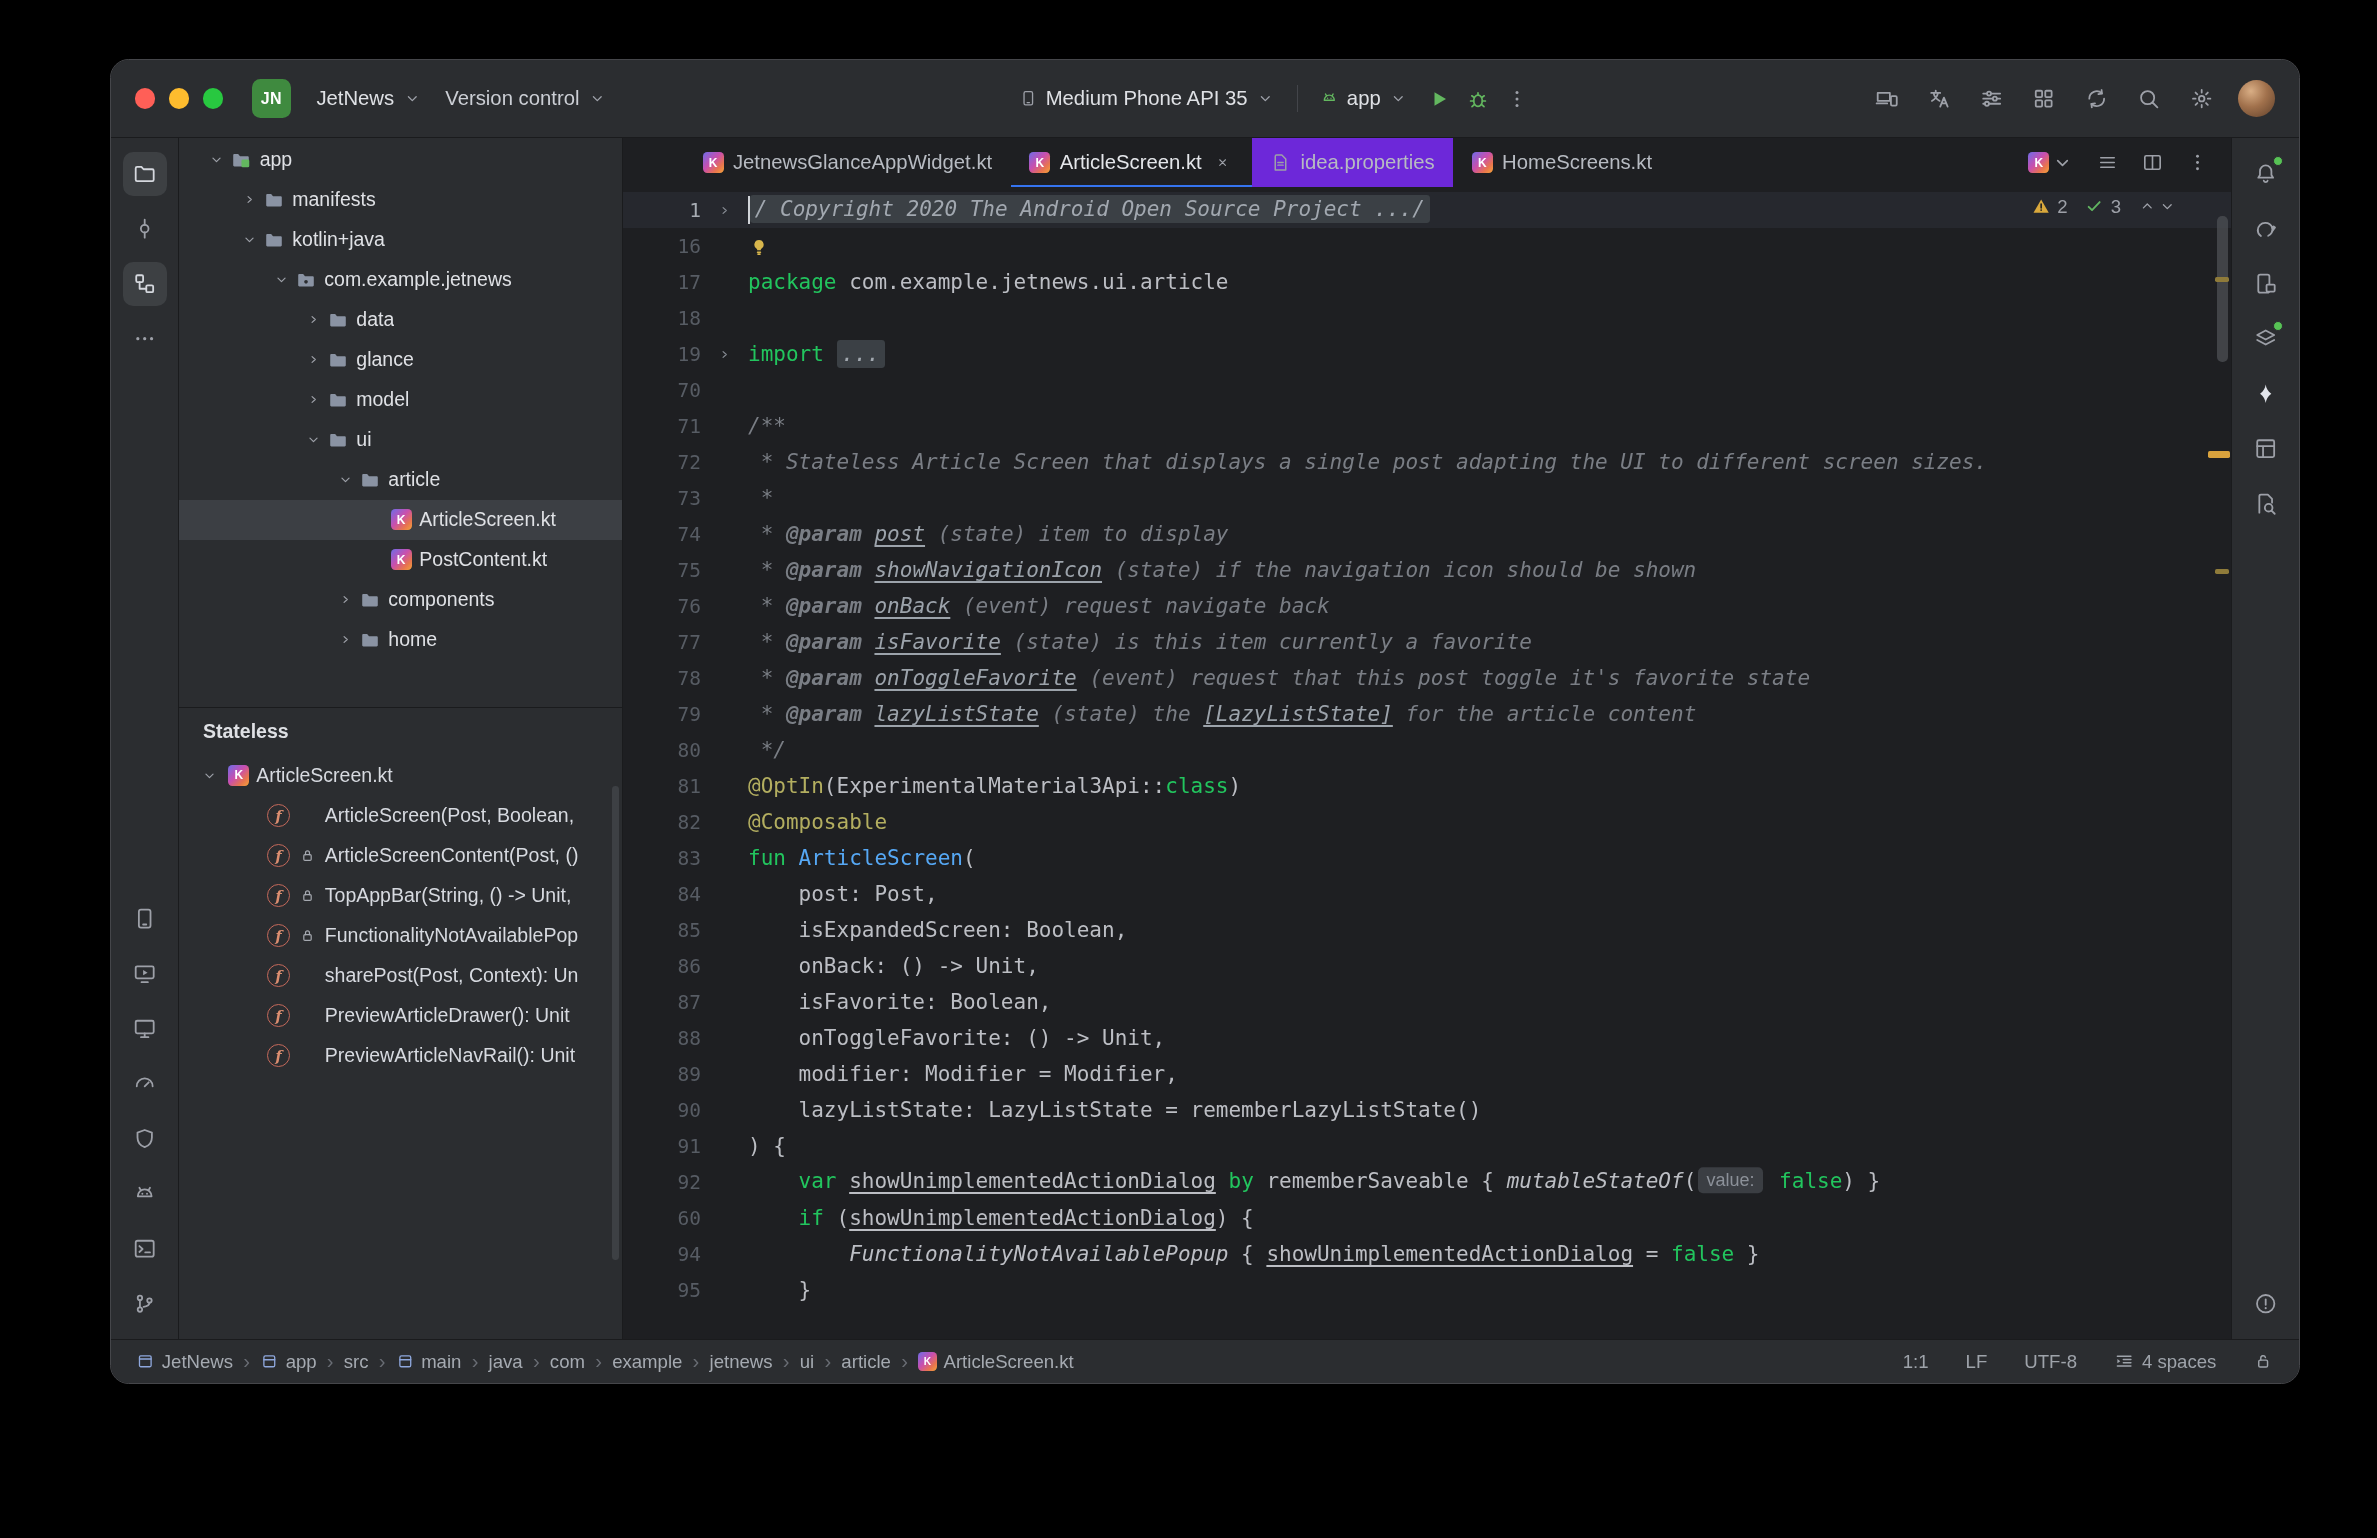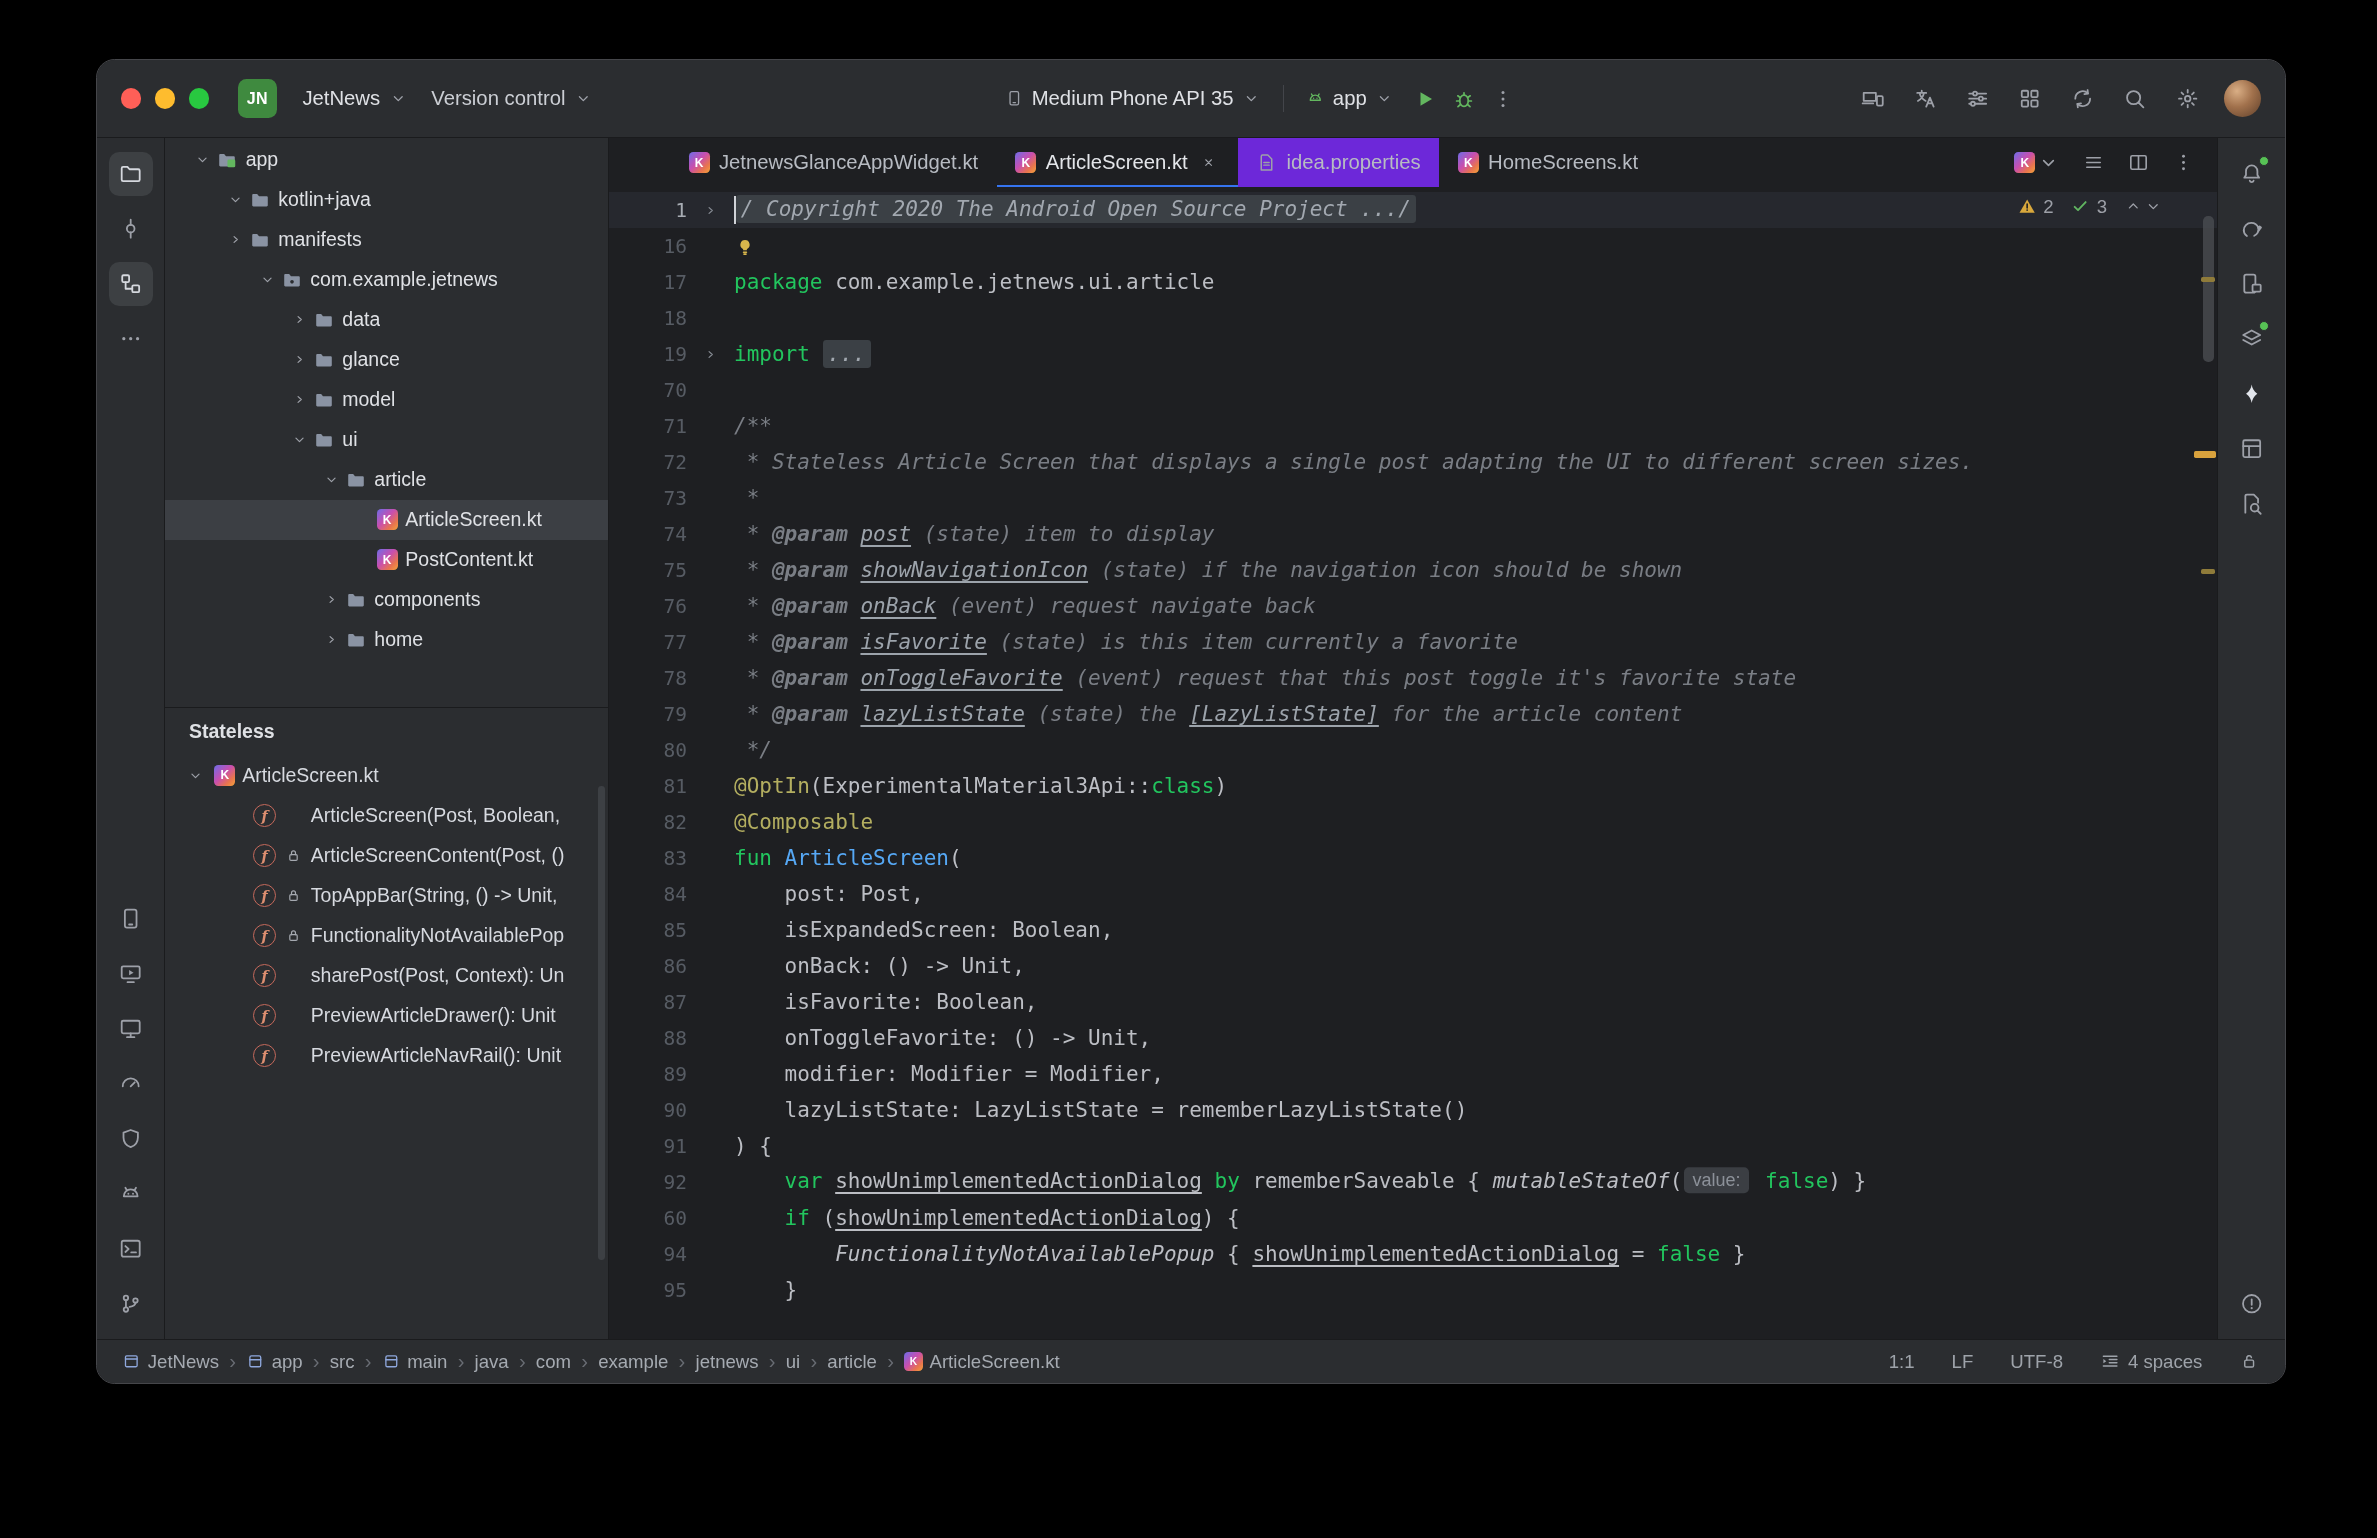--- a/index.html
+++ b/index.html
@@ -1,20 +1,20 @@
 <!DOCTYPE html>
 <html style="font-size:13.5px"><head>
 <meta charset="utf-8">
 <style>
   html,body{margin:0;padding:0;background:#000;}
   body{width:2377px;height:1538px;position:relative;overflow:hidden;
        font-family:"Liberation Sans","DejaVu Sans",sans-serif;}
   *{box-sizing:border-box;}
 
-  .window{position:absolute;left:96px;top:59px;width:2190px;height:1325px;
+  .window{position:absolute;left:110px;top:59px;width:2190px;height:1325px;
           background:#1E1F22;border-radius:18.6px;overflow:hidden;
           border:0.8px solid #45464a;display:flex;flex-direction:column;}
 
   
   .titlebar{height:78px;background:#2B2D30;border-bottom:0.8px solid #1A1B1D;
             display:flex;align-items:center;padding:0 24px;flex:none;}
   .traffic{display:flex;gap:13.5px;margin-right:29px;}
   .tl{width:20.3px;height:20.3px;border-radius:50%;display:inline-block;}
   .tl-close{background:#FF5F57}.tl-min{background:#FEBC2E}.tl-zoom{background:#28C840}
   .app-logo{width:39px;height:39px;border-radius:8.5px;background:#3F8A3F;color:#fff;
@@ -432,42 +432,42 @@
               <svg viewBox="0 0 24 24" fill="none" stroke="currentColor" stroke-width="1.7" stroke-linecap="round" stroke-linejoin="round">
                 <path d="M3.5 6.8c0-.7.6-1.3 1.3-1.3h4.1l2 2.3h8.3c.7 0 1.3.6 1.3 1.3v8.6c0 .7-.6 1.3-1.3 1.3H4.8c-.7 0-1.3-.6-1.3-1.3z" fill="#8A93A3" stroke="none"></path>
                 <rect x="12.5" y="11.5" width="8.5" height="8.5" rx="1.5" fill="#63B75F" stroke="none"></rect>
               </svg>
             </span>
             <span class="tree-label">app</span>
           </div>
           <div class="tree-row" style="padding-left:58px">
             <span class="tw">
               <svg viewBox="0 0 24 24" fill="none" stroke="currentColor" stroke-width="1.7" stroke-linecap="round" stroke-linejoin="round">
+                <path d="M10 8l4.5 4L10 16"></path>
+              </svg>
+            </span>
+            <span class="icon ">
+              <svg viewBox="0 0 24 24" fill="none" stroke="currentColor" stroke-width="1.7" stroke-linecap="round" stroke-linejoin="round">
+                <path d="M3.5 6.8c0-.7.6-1.3 1.3-1.3h4.1l2 2.3h8.3c.7 0 1.3.6 1.3 1.3v8.6c0 .7-.6 1.3-1.3 1.3H4.8c-.7 0-1.3-.6-1.3-1.3z" fill="#8A93A3" stroke="none"></path>
+              </svg>
+            </span>
+            <span class="tree-label">manifests</span>
+          </div>
+          <div class="tree-row" style="padding-left:58px">
+            <span class="tw">
+              <svg viewBox="0 0 24 24" fill="none" stroke="currentColor" stroke-width="1.7" stroke-linecap="round" stroke-linejoin="round">
                 <path d="M7 10l5 5 5-5"></path>
               </svg>
             </span>
             <span class="icon ">
               <svg viewBox="0 0 24 24" fill="none" stroke="currentColor" stroke-width="1.7" stroke-linecap="round" stroke-linejoin="round">
                 <path d="M3.5 6.8c0-.7.6-1.3 1.3-1.3h4.1l2 2.3h8.3c.7 0 1.3.6 1.3 1.3v8.6c0 .7-.6 1.3-1.3 1.3H4.8c-.7 0-1.3-.6-1.3-1.3z" fill="#8A93A3" stroke="none"></path>
               </svg>
             </span>
             <span class="tree-label">kotlin+java</span>
-          </div>
-          <div class="tree-row" style="padding-left:58px">
-            <span class="tw">
-              <svg viewBox="0 0 24 24" fill="none" stroke="currentColor" stroke-width="1.7" stroke-linecap="round" stroke-linejoin="round">
-                <path d="M10 8l4.5 4L10 16"></path>
-              </svg>
-            </span>
-            <span class="icon ">
-              <svg viewBox="0 0 24 24" fill="none" stroke="currentColor" stroke-width="1.7" stroke-linecap="round" stroke-linejoin="round">
-                <path d="M3.5 6.8c0-.7.6-1.3 1.3-1.3h4.1l2 2.3h8.3c.7 0 1.3.6 1.3 1.3v8.6c0 .7-.6 1.3-1.3 1.3H4.8c-.7 0-1.3-.6-1.3-1.3z" fill="#8A93A3" stroke="none"></path>
-              </svg>
-            </span>
-            <span class="tree-label">manifests</span>
           </div>
           <div class="tree-row" style="padding-left:90px">
             <span class="tw">
               <svg viewBox="0 0 24 24" fill="none" stroke="currentColor" stroke-width="1.7" stroke-linecap="round" stroke-linejoin="round">
                 <path d="M7 10l5 5 5-5"></path>
               </svg>
             </span>
             <span class="icon ">
               <svg viewBox="0 0 24 24" fill="none" stroke="currentColor" stroke-width="1.7" stroke-linecap="round" stroke-linejoin="round">
                 <path d="M3.5 6.8c0-.7.6-1.3 1.3-1.3h4.1l2 2.3h8.3c.7 0 1.3.6 1.3 1.3v8.6c0 .7-.6 1.3-1.3 1.3H4.8c-.7 0-1.3-.6-1.3-1.3z" fill="#8A93A3" stroke="none"></path>

